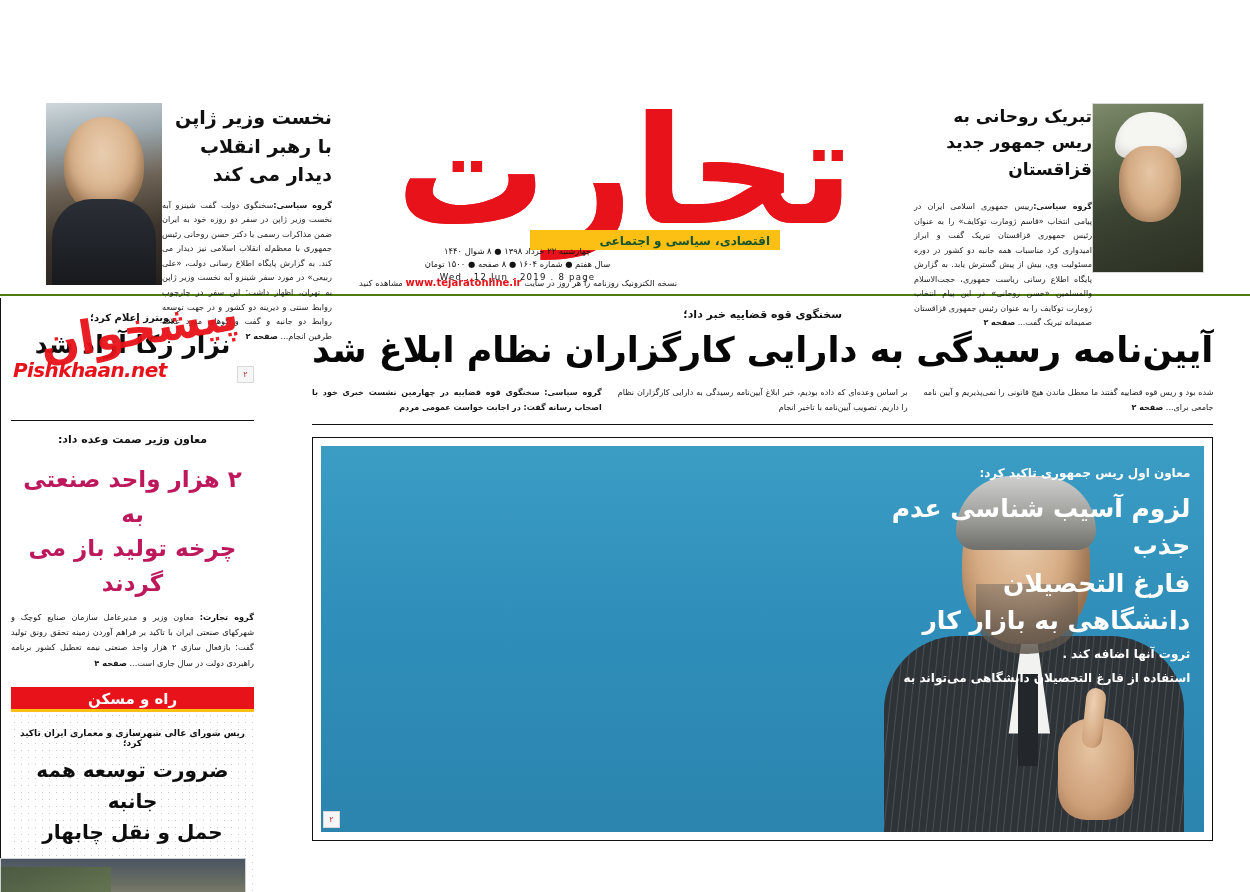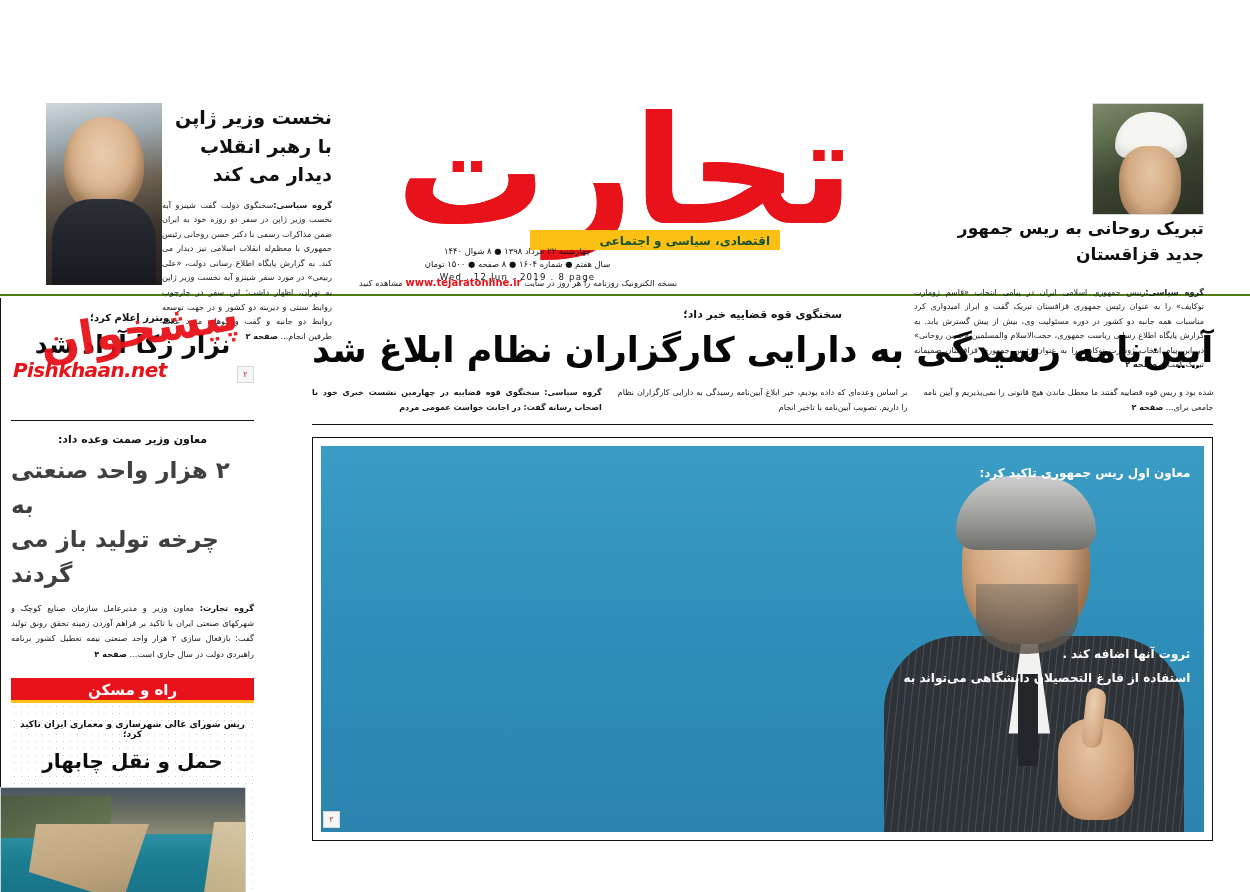--- a/index.html
+++ b/index.html
@@ -85,21 +85,20 @@
   }
   .teaser-left .lead { font-weight: 700; }
   .teaser-left .pageref { font-weight: 700; }
 
   
   .teaser-right {
     position: absolute;
     top: 103px; right: 46px;
     width: 300px; height: 182px;
     display: flex;
-    flex-direction: column;
   }
   .teaser-right .t-photo {
     width: 112px; height: 170px;
     flex: 0 0 112px;
     border: 1px solid #d8d8d8;
     background: linear-gradient(160deg,#7e8a6b 0%,#5d6a4c 28%,#3c4433 55%,#2a2f22 100%);
     position: relative;
     overflow: hidden;
   }
   .teaser-right .t-photo::before{
@@ -257,22 +256,22 @@
     color: #b03030;
     font-size: 8px;
     text-align: center;
     line-height: 16px;
   }
   .rule-black { border-top: 1px solid #111; margin: 4px 0 0 0; }
 
   .smt-block { padding-top: 12px; }
   .smt-kicker { font-size: 11px; font-weight: 700; text-align: center; color: #111; }
   .smt-head {
-    font-size: 23px; font-weight: 700; color: #404040;
-    text-align: left; line-height: 1.5; margin-top: 7px;
+    font-size: 23px; font-weight: 700; color: #be185d;
+    text-align: center; line-height: 1.5; margin-top: 16px;
     letter-spacing: -.5px;
   }
   .smt-text {
     margin-top: 10px; font-size: 8.2px; line-height: 1.85;
     color: #151515; text-align: justify;
   }
   .smt-text .lead { font-weight: 700; }
   .smt-text .pageref { font-weight: 700; }
 
   .section-bar {
@@ -562,20 +561,21 @@
         </div>
         <div class="smt-text"><span class="lead">گروه تجارت:</span> <span>معاون وزیر و مدیرعامل سازمان صنایع کوچک و شهرکهای صنعتی ایران با تاکید بر فراهم آوردن زمینه تحقق رونق تولید گفت: بازفعال سازی ۲ هزار واحد صنعتی نیمه تعطیل کشور برنامه راهبردی دولت در سال جاری است...</span> <span class="pageref">صفحه ۴</span></div>
       </div>
 
       <div class="section-bar">
         <span>راه و مسکن</span>
       </div>
       <div class="dotted-panel">
         <div class="dp-kicker">ریس شورای عالی شهرسازی و معماری ایران تاکید کرد؛</div>
         <div class="dp-head">
+          <div>ضرورت توسعه همه جانبه</div>
           <div>حمل و نقل چابهار</div>
         </div>
         <div class="port-photo">
           <div class="city"></div>
           <div class="hills"></div>
           <div class="land"></div>
 
           <div class="beach"></div>
 
         </div>
@@ -603,20 +603,24 @@
             <div class="hf-tie"></div>
             <div class="hf-head"></div>
             <div class="hf-hair"></div>
             <div class="hf-beard"></div>
             <div class="hf-hand"></div>
             <div class="hf-finger"></div>
           </div>
 
           <div class="hero-text">
             <div class="hero-kicker">معاون اول ریس جمهوری تاکید کرد:</div>
+            <div class="hero-head">
+              <div>لزوم آسیب شناسی عدم جذب</div>
+              <div>فارغ التحصیلان دانشگاهی به بازار کار</div>
+            </div>
           </div>
 
           <div class="hero-quote">
             <div>ثروت آنها اضافه کند .</div>
             <div>استفاده از فارغ التحصیلان دانشگاهی می‌تواند به</div>
           </div>
 
           <span class="pagebadge hero-pagebadge">۲</span>
         </div>
       </div>

